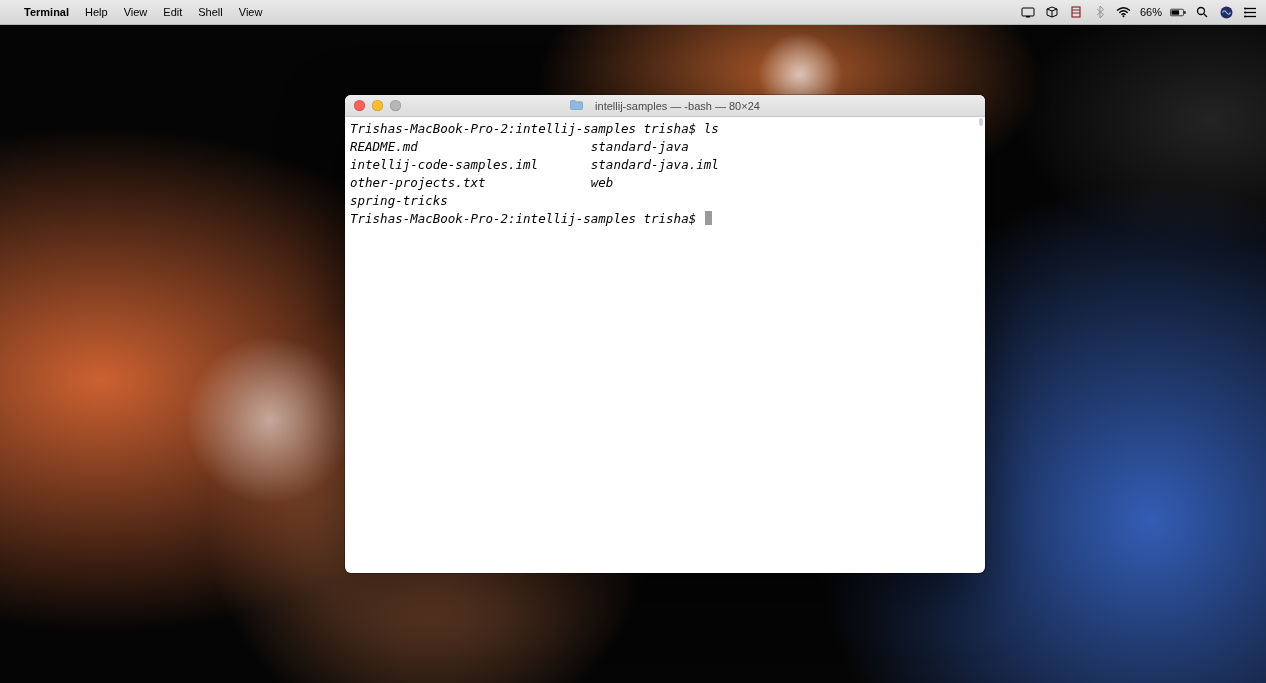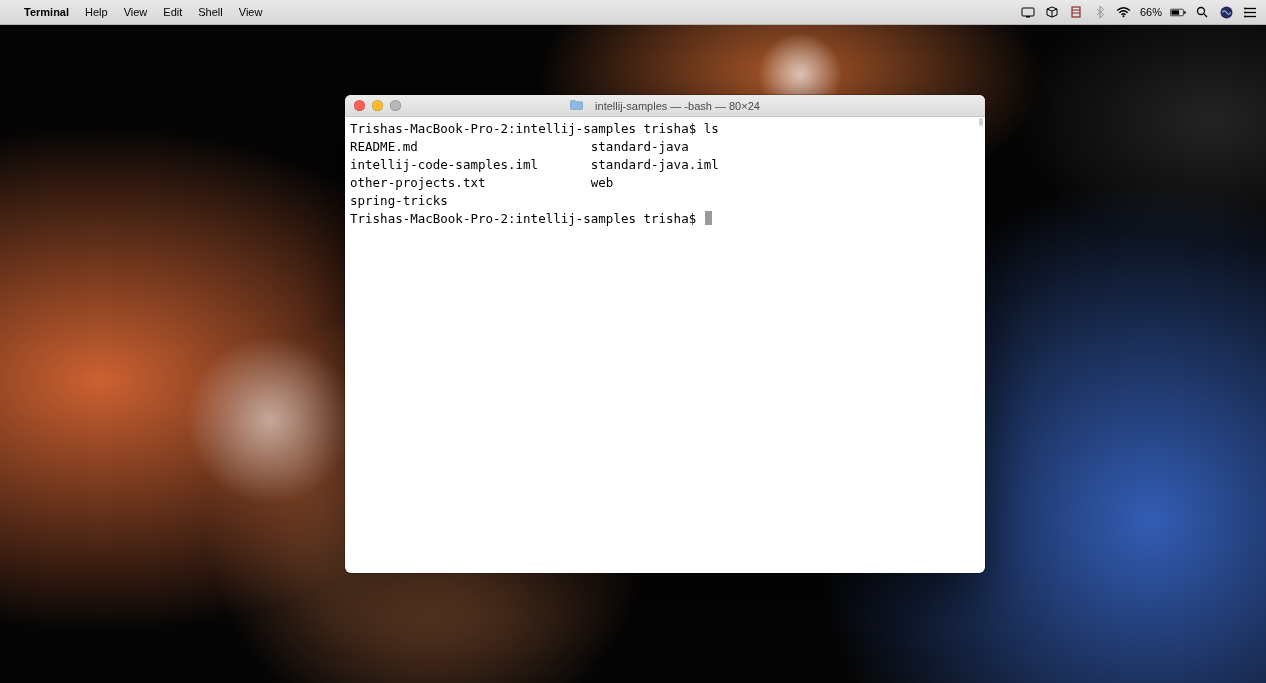--- a/index.html
+++ b/index.html
@@ -80,20 +80,21 @@
       display:flex; align-items:center; justify-content:center; gap:12px;
     }
     .titlebar .folder-icon{ color:#7aa8d8; }
     .term-body{
       padding:3px 5px;
       font-family: "Menlo","Consolas",monospace;
       font-size:12.5px;
       line-height:18px;
       color:#000;
       white-space:pre;
+      font-style:italic;
     }
     .cursor{
       display:inline-block;width:7px;height:14px;background:#9a9a9a;vertical-align:-2px;margin-left:1px;
     }
     .scroll-track{
       position:absolute; right:2px; top:22px; bottom:2px; width:4px;
     }
     .scroll-track::before{
       content:""; position:absolute; top:1px; right:0; width:4px; height:8px;
       border-radius:2px; background:rgba(0,0,0,.18);

